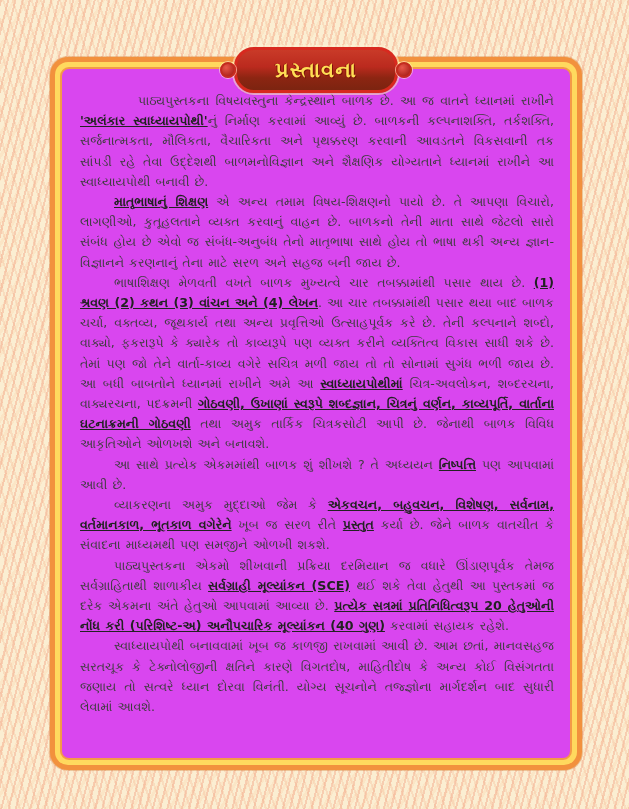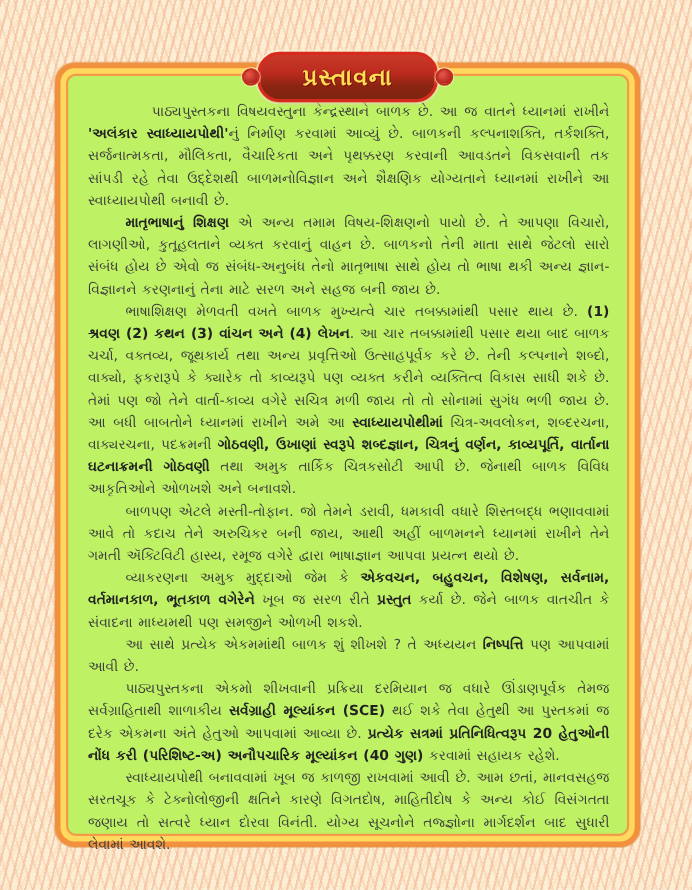--- a/index.html
+++ b/index.html
@@ -20,21 +20,21 @@
     position:absolute;left:50px;top:57px;width:532px;height:713px;
     background:#F2913D;border-radius:18px;
     box-shadow:0 0 0 1px rgba(210,120,50,0.35);
   }
   .frame-yellow{
     position:absolute;left:5px;top:5px;right:5px;bottom:5px;
     background:#FFD95E;border-radius:13px;
   }
   .frame-content{
     position:absolute;left:5px;top:5px;right:5px;bottom:5px;
-    background:#bef264;border:2px solid #F49A48;border-radius:9px;
+    background:#d946ef;border:2px solid #F49A48;border-radius:9px;
     padding:22px 16px 6px 18px;
     box-sizing:border-box;
   }
   
   .badge{
     position:absolute;left:50%;top:-22px;transform:translateX(-50%);
     width:158px;height:40px;border-radius:20px;
     background:linear-gradient(180deg,#C93A28 0%,#BB2A1E 42%,#8C2512 70%,#7C2410 100%);
     border:3px solid #D8291F;
     box-shadow:0 0 0 2px rgba(255,244,214,0.55), 0 1px 2px rgba(120,30,10,0.45);
@@ -57,44 +57,43 @@
   .badge-dot.right{right:-17px;}
   
   .preface-body{position:relative;z-index:2;}
   .para{
     margin:0;
     font-size:12.6px;line-height:20.2px;color:#3D3D3D;
     text-align:justify;text-indent:34px;
     word-spacing:1px;
   }
   .para.first{text-indent:58px;}
-  .para b{color:#222;}
+  .para b{color:#222;text-decoration:underline;}
 </style>
 </head>
 <body>
 
 <div class="page">
 
   <div class="frame-outer">
     <div class="frame-yellow">
       <div class="frame-content">
 
         <div class="badge">
           <span class="badge-dot left"></span>
           <span class="badge-title">પ્રસ્તાવના</span>
           <span class="badge-dot right"></span>
         </div>
 
         <div class="preface-body">
             <p class="para first"><span>પાઠ્યપુસ્તકના વિષયવસ્તુના કેન્દ્રસ્થાને બાળક છે. આ જ વાતને ધ્યાનમાં રાખીને </span><b>'અલંકાર સ્વાધ્યાયપોથી'</b><span>નું નિર્માણ કરવામાં આવ્યું છે. બાળકની કલ્પનાશક્તિ, તર્કશક્તિ, સર્જનાત્મકતા, મૌલિકતા, વૈચારિકતા અને પૃથક્કરણ કરવાની આવડતને વિકસવાની તક સાંપડી રહે તેવા ઉદ્દેશથી બાળમનોવિજ્ઞાન અને શૈક્ષણિક યોગ્યતાને ધ્યાનમાં રાખીને આ સ્વાધ્યાયપોથી બનાવી છે.</span></p>
             <p class="para"><b>માતૃભાષાનું શિક્ષણ</b><span> એ અન્ય તમામ વિષય-શિક્ષણનો પાયો છે. તે આપણા વિચારો, લાગણીઓ, કુતૂહલતાને વ્યક્ત કરવાનું વાહન છે. બાળકનો તેની માતા સાથે જેટલો સારો સંબંધ હોય છે એવો જ સંબંધ-અનુબંધ તેનો માતૃભાષા સાથે હોય તો ભાષા થકી અન્ય જ્ઞાન-વિજ્ઞાનને કરણનાનું તેના માટે સરળ અને સહજ બની જાય છે.</span></p>
             <p class="para"><span>ભાષાશિક્ષણ મેળવતી વખતે બાળક મુખ્યત્વે ચાર તબક્કામાંથી પસાર થાય છે. </span><b>(1) શ્રવણ (2) કથન (3) વાંચન અને (4) લેખન</b><span>. આ ચાર તબક્કામાંથી પસાર થયા બાદ બાળક ચર્ચા, વક્તવ્ય, જૂથકાર્ય તથા અન્ય પ્રવૃત્તિઓ ઉત્સાહપૂર્વક કરે છે. તેની કલ્પનાને શબ્દો, વાક્યો, ફકરારૂપે કે ક્યારેક તો કાવ્યરૂપે પણ વ્યક્ત કરીને વ્યક્તિત્વ વિકાસ સાધી શકે છે. તેમાં પણ જો તેને વાર્તા-કાવ્ય વગેરે સચિત્ર મળી જાય તો તો સોનામાં સુગંધ ભળી જાય છે. આ બધી બાબતોને ધ્યાનમાં રાખીને અમે આ </span><b>સ્વાધ્યાયપોથીમાં</b><span> ચિત્ર-અવલોકન, શબ્દરચના, વાક્યરચના, પદક્રમની </span><b>ગોઠવણી, ઉખાણાં સ્વરૂપે શબ્દજ્ઞાન, ચિત્રનું વર્ણન, કાવ્યપૂર્તિ, વાર્તાના ઘટનાક્રમની ગોઠવણી</b><span> તથા અમુક તાર્કિક ચિત્રકસોટી આપી છે. જેનાથી બાળક વિવિધ આકૃતિઓને ઓળખશે અને બનાવશે.</span></p>
-            <p class="para"><span>બાળપણ એટલે મસ્તી-તોફાન. જો તેમને ડરાવી, ધમકાવી વધારે શિસ્તબદ્ધ ભણાવવામાં આવે તો કદાચ તેને અરુચિકર બની જાય, આથી અહીં બાળમનને ધ્યાનમાં રાખીને તેને ગમતી ઍક્ટિવિટી હાસ્ય, રમૂજ વગેરે દ્વારા ભાષાજ્ઞાન આપવા પ્રયત્ન થયો છે.</span></p>
+            <p class="para"><span>આ સાથે પ્રત્યેક એકમમાંથી બાળક શું શીખશે ? તે અધ્યયન </span><b>નિષ્પત્તિ</b><span> પણ આપવામાં આવી છે.</span></p>
             <p class="para"><span>વ્યાકરણના અમુક મુદ્દાઓ જેમ કે </span><b>એકવચન, બહુવચન, વિશેષણ, સર્વનામ, વર્તમાનકાળ, ભૂતકાળ વગેરેને</b><span> ખૂબ જ સરળ રીતે </span><b>પ્રસ્તુત</b><span> કર્યા છે. જેને બાળક વાતચીત કે સંવાદના માધ્યમથી પણ સમજીને ઓળખી શકશે.</span></p>
-            <p class="para"><span>આ સાથે પ્રત્યેક એકમમાંથી બાળક શું શીખશે ? તે અધ્યયન </span><b>નિષ્પત્તિ</b><span> પણ આપવામાં આવી છે.</span></p>
             <p class="para"><span>પાઠ્યપુસ્તકના એકમો શીખવાની પ્રક્રિયા દરમિયાન જ વધારે ઊંડાણપૂર્વક તેમજ સર્વગ્રાહિતાથી શાળાકીય </span><b>સર્વગ્રાહી મૂલ્યાંકન (SCE)</b><span> થઈ શકે તેવા હેતુથી આ પુસ્તકમાં જ દરેક એકમના અંતે હેતુઓ આપવામાં આવ્યા છે. </span><b>પ્રત્યેક સત્રમાં પ્રતિનિધિત્વરૂપ 20 હેતુઓની નોંધ કરી (પરિશિષ્ટ-અ) અનૌપચારિક મૂલ્યાંકન (40 ગુણ)</b><span> કરવામાં સહાયક રહેશે.</span></p>
             <p class="para"><span>સ્વાધ્યાયપોથી બનાવવામાં ખૂબ જ કાળજી રાખવામાં આવી છે. આમ છતાં, માનવસહજ સરતચૂક કે ટેક્નોલોજીની ક્ષતિને કારણે વિગતદોષ, માહિતીદોષ કે અન્ય કોઈ વિસંગતતા જણાય તો સત્વરે ધ્યાન દોરવા વિનંતી. યોગ્ય સૂચનોને તજ્જ્ઞોના માર્ગદર્શન બાદ સુધારી લેવામાં આવશે.</span></p>
           </div>
 
       </div>
     </div>
   </div>
 
 </div>
 

